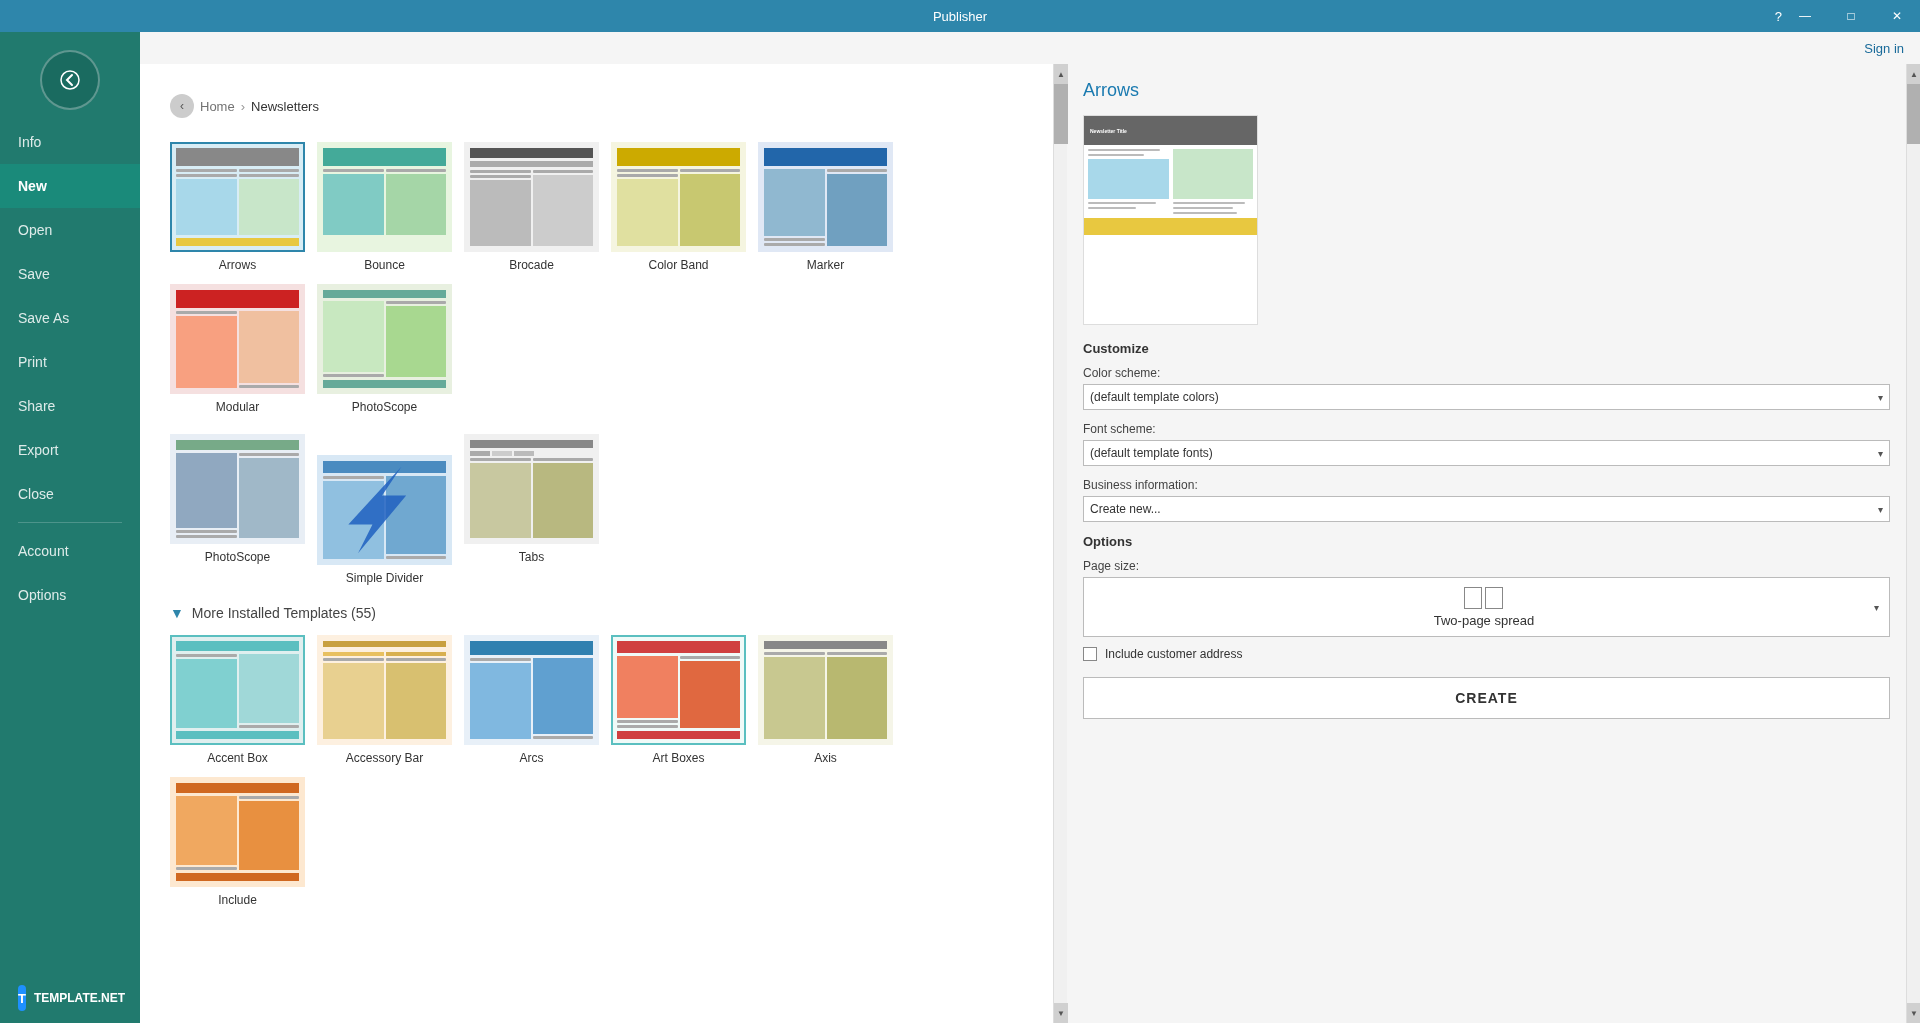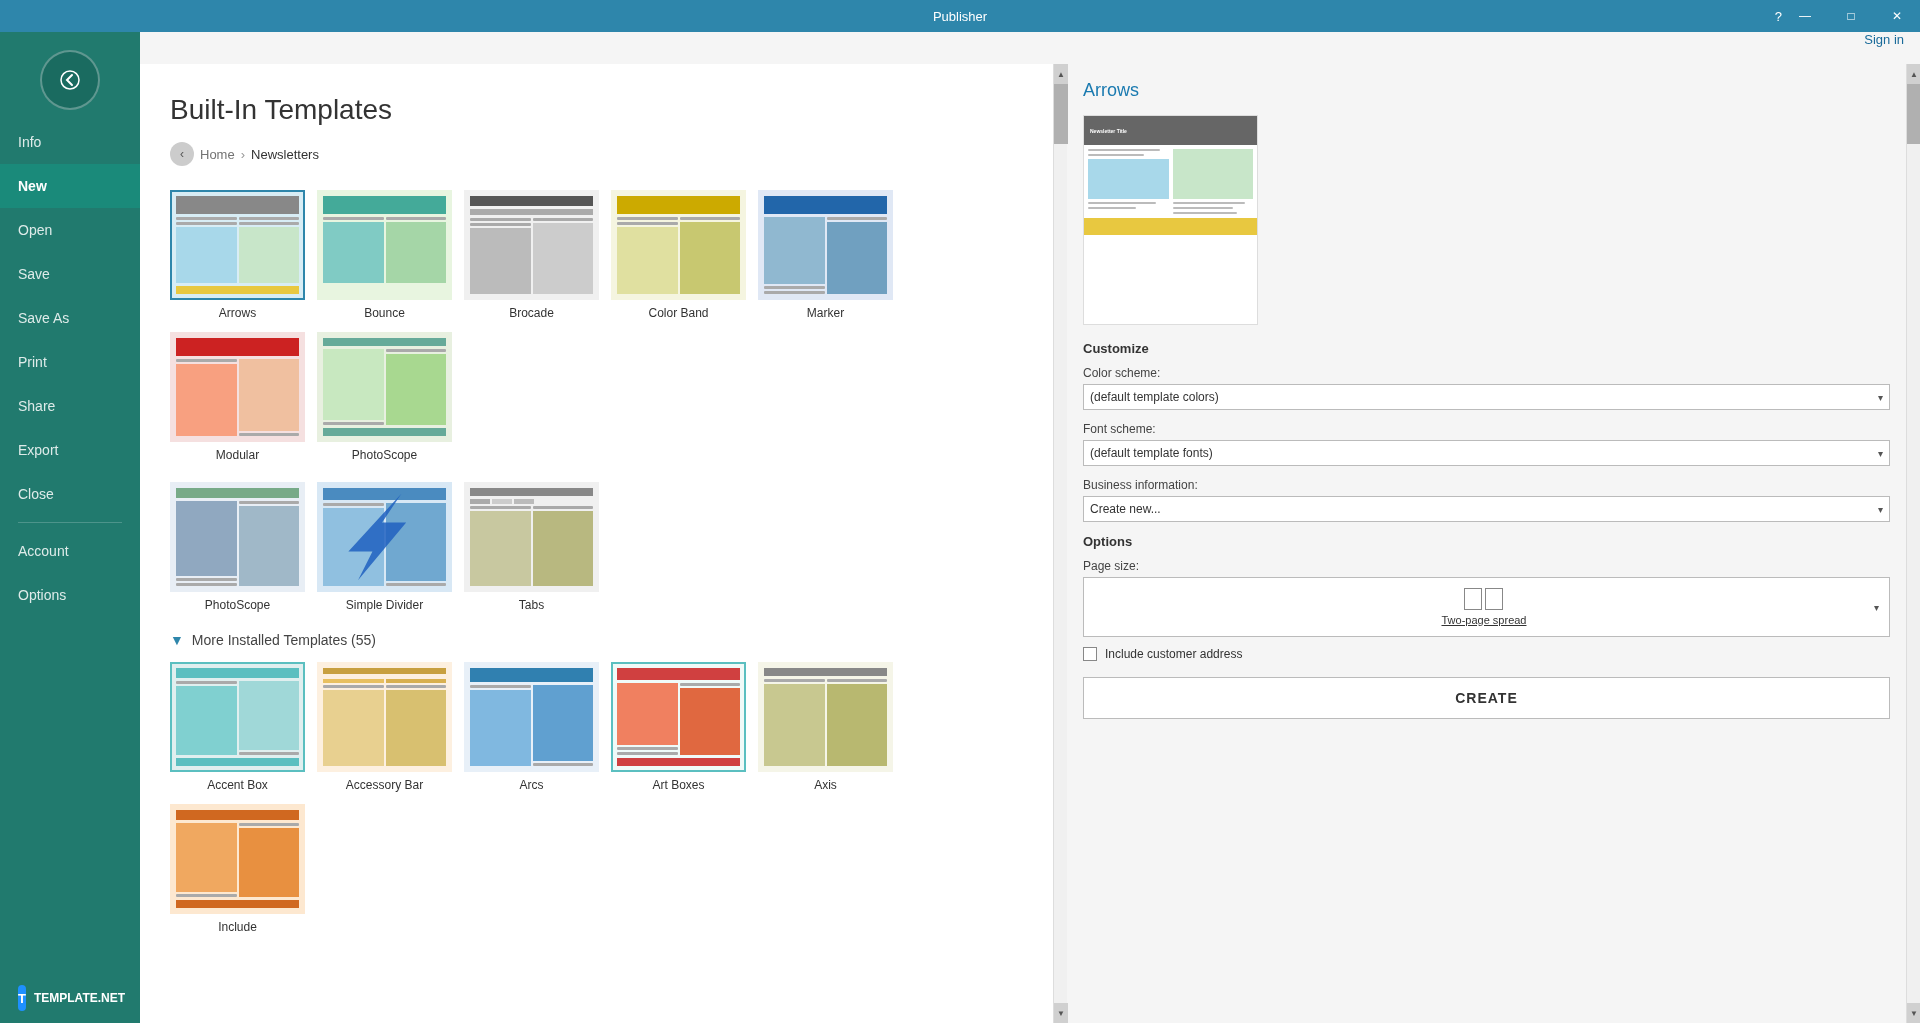--- a/index.html
+++ b/index.html
@@ -120,21 +120,21 @@
       flex: 1;
       background: #f5f5f5;
       display: flex;
       flex-direction: column;
       overflow: hidden;
     }
     .sign-in-bar {
       height: 32px;
       display: flex;
       justify-content: flex-end;
-      align-items: flex-start;
+      align-items: center;
       padding-right: 16px;
       background: #f5f5f5;
     }
     .sign-in-link {
       color: #1a6b9a;
       font-size: 13px;
       cursor: pointer;
       text-decoration: none;
     }
     .content-area {
@@ -377,21 +377,21 @@
     .page-size-icon {
       display: flex;
       gap: 3px;
     }
     .page-icon-half {
       width: 18px;
       height: 22px;
       border: 1px solid #888;
       background: white;
     }
-    .page-size-label { font-size: 11px; color: #333; text-decoration: underline; }
+    .page-size-label { font-size: 13px; color: #333; }
     .checkbox-row {
       display: flex;
       align-items: center;
       gap: 8px;
       margin-bottom: 16px;
     }
     .checkbox-box {
       width: 14px;
       height: 14px;
       border: 1px solid #888;
@@ -516,21 +516,20 @@
     </div>
   </div>
 
   <div class="main-content">
     <div class="sign-in-bar">
       <span class="sign-in-link">Sign in</span>
     </div>
     <div class="content-area">
 
       <div class="templates-panel">
-        <h1>Built-In Templates</h1>
 
         <div class="breadcrumb">
           <div class="breadcrumb-back">‹</div>
           <span class="breadcrumb-text">Home</span>
           <span class="breadcrumb-sep">›</span>
           <span class="breadcrumb-current">Newsletters</span>
         </div>
 
         <div class="templates-grid">
 
@@ -692,21 +691,21 @@
                   <div class="nl-col">
                     <div class="nl-text-line"></div>
                     <div class="nl-img" style="background:#a0b8c8;"></div>
                   </div>
                 </div>
               </div>
             </div>
             <span class="template-name">PhotoScope</span>
           </div>
 
-          <div class="template-item" style="position:relative;">
+          <div class="template-item" style="position:relative;margin-top:21px;">
             <div class="template-thumb thumb-simpledivider" style="position:relative;">
               <div class="newsletter-mock">
                 <div class="nl-header" style="background:#4a8bc0; height:12px;"></div>
                 <div class="nl-cols">
                   <div class="nl-col">
                     <div class="nl-text-line"></div>
                     <div class="nl-img" style="background:#90c0e0;"></div>
                   </div>
                   <div class="nl-col">
                     <div class="nl-img" style="background:#70a8d0;"></div>

